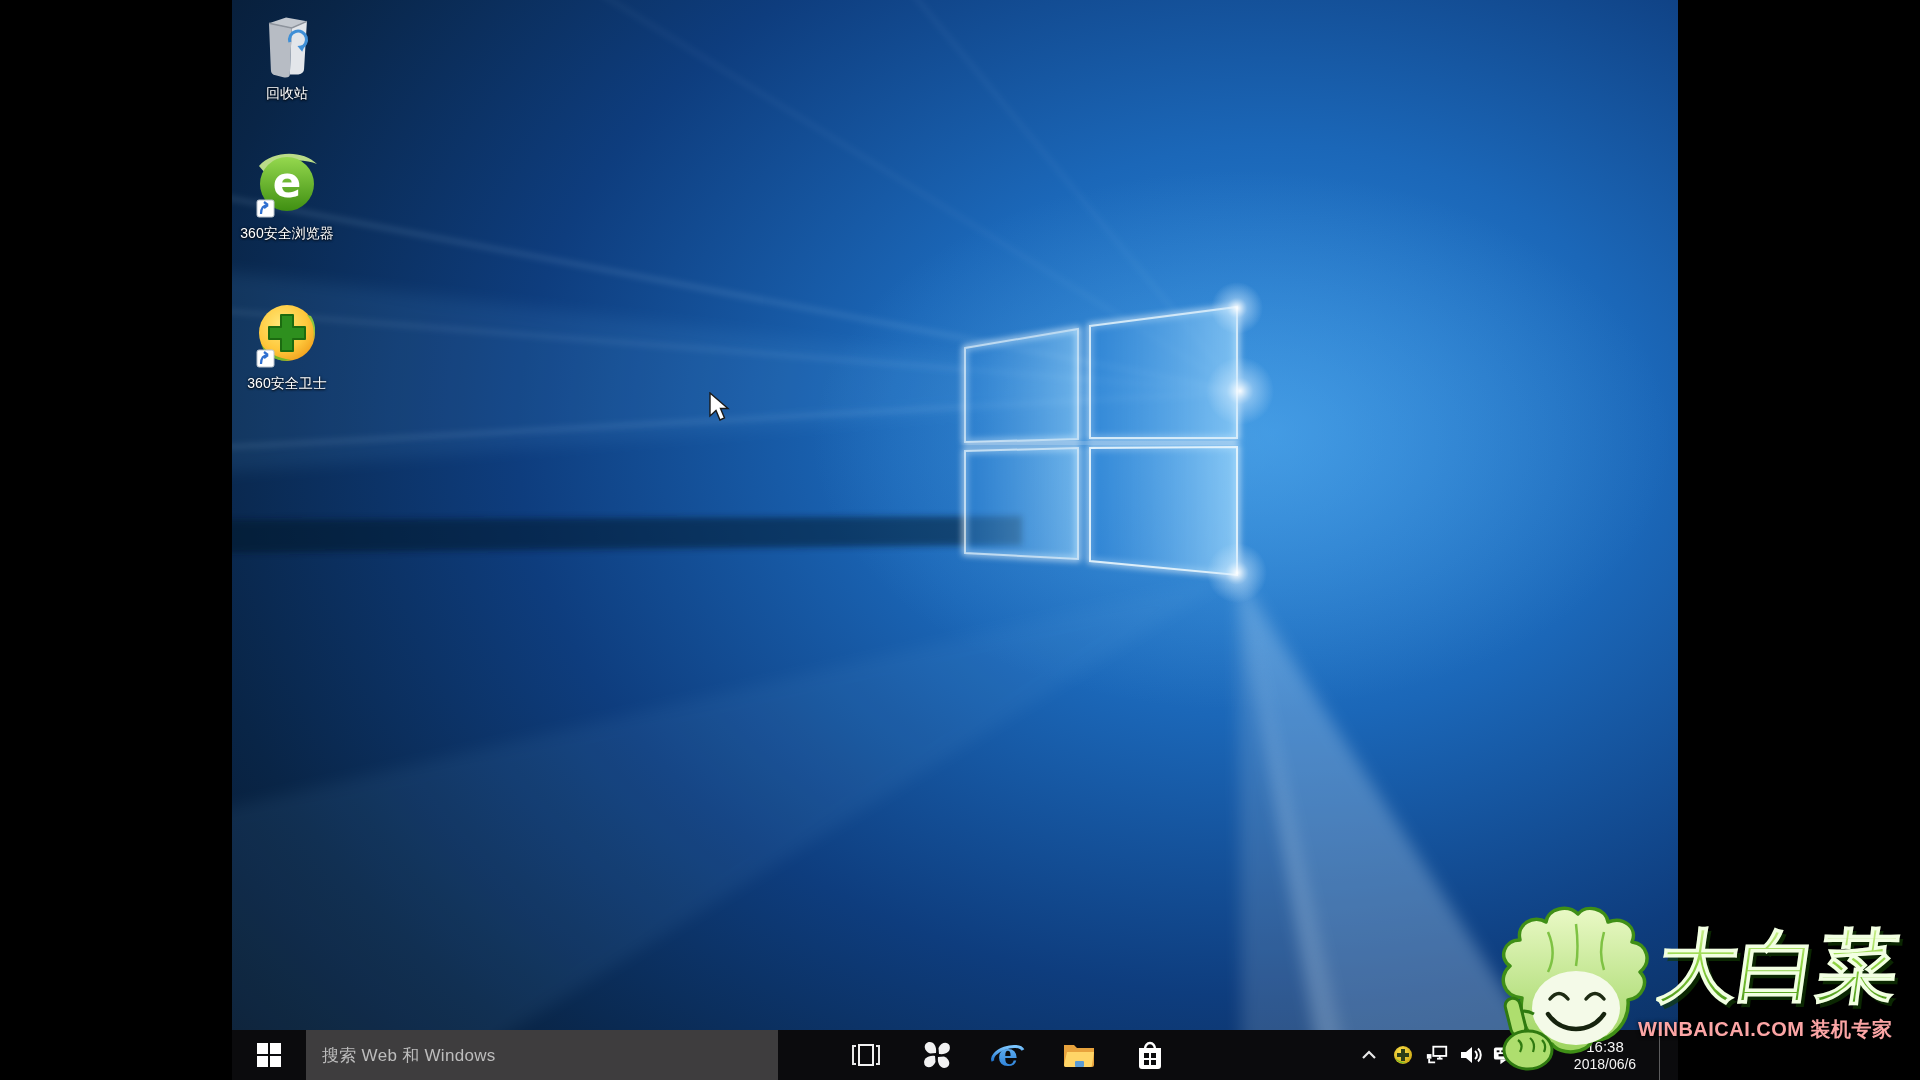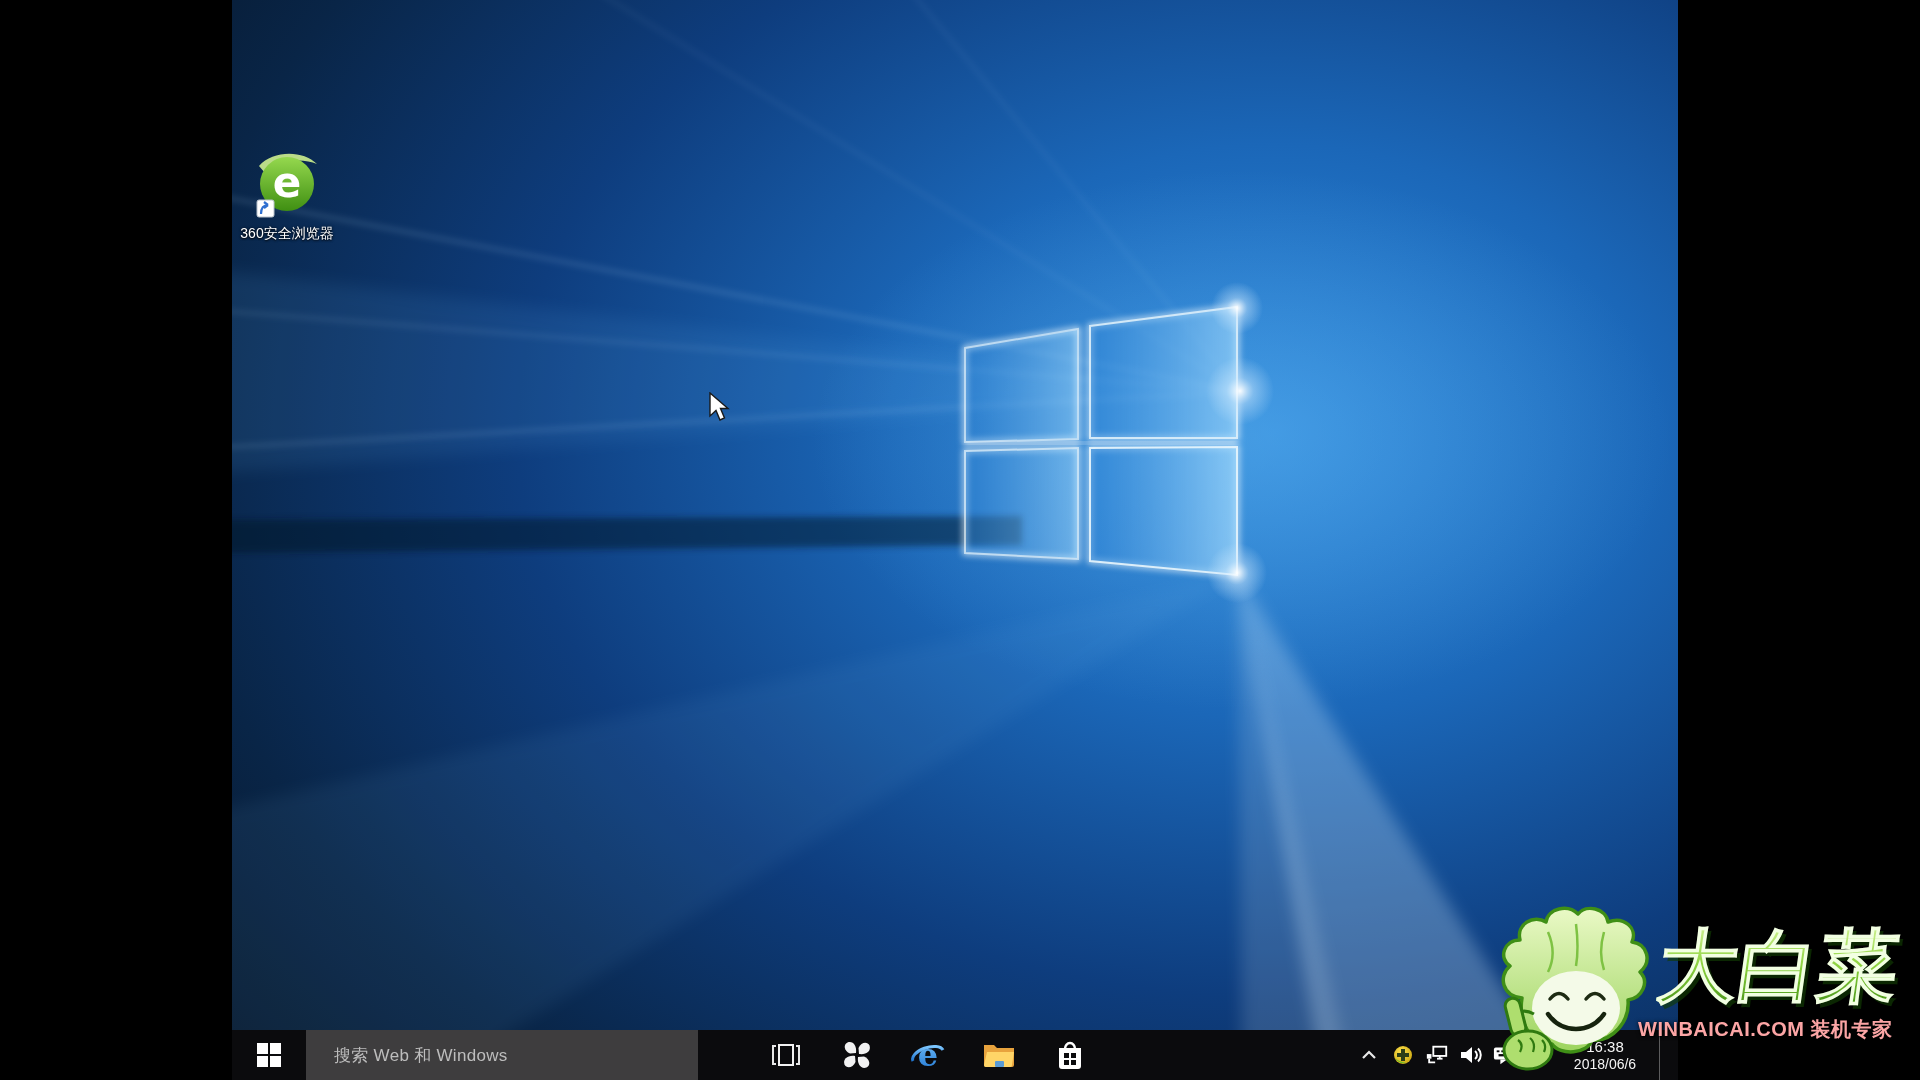--- a/index.html
+++ b/index.html
@@ -14,21 +14,21 @@
   
   .desktop-icon { position:absolute; left:3px; width:104px; text-align:center; cursor:default; }
   .desktop-icon .glyph { display:block; margin:0 auto; }
   .icon-label { margin-top:2px; font-size:14px; line-height:1.3; color:#fff;
                 text-shadow:0 1px 2px rgba(0,0,0,.9), 0 0 3px rgba(0,0,0,.7); }
 
   
   .taskbar { position:absolute; left:0; bottom:0; width:1446px; height:50px;
              background:#0b0b0d; display:flex; align-items:stretch; z-index:5; }
   .start-button { width:74px; display:flex; align-items:center; justify-content:center; }
-  .search-box { width:392px; background:#3e3d3e; display:flex; align-items:center; padding-left:28px; }
+  .search-box { width:472px; background:#3e3d3e; display:flex; align-items:center; padding-left:16px; }
   .search-placeholder { font-size:17px; color:#bdbdbd; letter-spacing:.3px; white-space:nowrap; }
   .task-buttons { display:flex; align-items:center; gap:9px; margin-left:57px; }
   .task-btn { width:62px; height:50px; display:flex; align-items:center; justify-content:center; }
   .tb-spacer { flex:1; }
   .tray { display:flex; align-items:center; gap:10px; }
   .tray-item { width:24px; height:50px; display:flex; align-items:center; justify-content:center; }
   .ime { width:24px; font-size:17px; color:#f2f2f2; text-align:center; }
   .clock { width:88px; height:50px; display:flex; flex-direction:column; align-items:center;
            justify-content:center; color:#f5f5f5; line-height:1.15; }
   .clock .time { font-size:15px; }
@@ -117,40 +117,73 @@
 
       <line x1="733" y1="444" x2="1005" y2="442" stroke="#ffffff" stroke-width="2" opacity="0.8" filter="url(#b3)"></line>
       <line x1="852" y1="330" x2="852" y2="566" stroke="#ffffff" stroke-width="2" opacity="0.6" filter="url(#b3)"></line>
       <line x1="1005" y1="307" x2="1005" y2="575" stroke="#ffffff" stroke-width="6" opacity="0.8" filter="url(#b8)"></line>
 
       <circle cx="1005" cy="308" r="26" fill="url(#glowGrad)"></circle>
       <circle cx="1008" cy="391" r="34" fill="url(#glowGrad)"></circle>
       <circle cx="1005" cy="573" r="30" fill="url(#glowGrad)"></circle>
     </svg>
 
+    <div class="desktop-icon" style="top:8px;">
+      <svg class="glyph" width="58" height="74" viewBox="0 0 60 78">
+        <polygon points="11,16 29,10 51,14 35,21" fill="#c3c8cf"></polygon>
+        <path d="M11,16 L35,21 L33,70 Q33,74 26,73 L18,71 Q13,70 13,65 Z" fill="#b7bcc4"></path>
+        <path d="M35,21 L51,14 L48,64 Q48,69 42,70 L33,70 Z" fill="#e3e6ea"></path>
+        <path d="M11,16 L35,21 L51,14" fill="none" stroke="#8d939c" stroke-width="1.5"></path>
+        <g stroke="#3f8fd6" stroke-width="3.2" fill="none">
+          <path d="M33,36 a9,9 0 1 1 11,6"></path>
+          <polygon points="46,46 41,40 49,39" fill="#3f8fd6" stroke="none"></polygon>
+        </g>
+      </svg>
+      <div class="icon-label">回收站</div>
+    </div>
 
     <div class="desktop-icon" style="top:148px;">
       <svg class="glyph" width="72" height="74" viewBox="0 0 72 74">
         <defs>
           <linearGradient id="grn" x1="0" y1="0" x2="0" y2="1">
             <stop offset="0" stop-color="#95d84e"></stop>
               <stop offset="1" stop-color="#3f8f12"></stop>
           </linearGradient>
         </defs>
         <path d="M8,18 C22,2 52,2 66,16 C52,10 26,11 14,25 Z" fill="#c4e68b" opacity="0.95"></path>
         <circle cx="36" cy="36" r="27" fill="url(#grn)"></circle>
         <text x="36" y="49" text-anchor="middle" font-size="42" font-weight="bold" font-family="'DejaVu Sans', sans-serif" fill="#ffffff">e</text>
         <g>
           <rect x="6" y="52" width="17" height="17" rx="2" fill="#ffffff" stroke="#b9c2cc"></rect>
           <path d="M10,66 C10,59 13,57 17,57 M17,57 l-4,-3 M17,57 l-4,3" stroke="#2f6fd0" stroke-width="2.2" fill="none"></path>
         </g>
       </svg>
       <div class="icon-label">360安全浏览器</div>
     </div>
 
+    <div class="desktop-icon" style="top:300px;">
+      <svg class="glyph" width="72" height="72" viewBox="0 0 72 72">
+        <defs>
+          <radialGradient id="org" cx="0.4" cy="0.35" r="0.75">
+            <stop offset="0" stop-color="#ffe878"></stop>
+              <stop offset="0.6" stop-color="#ffc83c"></stop>
+              <stop offset="1" stop-color="#ef9a18"></stop>
+          </radialGradient>
+        </defs>
+        <circle cx="36" cy="33" r="28" fill="url(#org)"></circle>
+        <path d="M10,44 C14,56 28,63 40,60 C26,58 15,52 10,44 Z" fill="#76b82a"></path>
+        <path d="M60,16 C65,24 65,32 62,40 C64,30 62,22 56,15 Z" fill="#8cc63f"></path>
+        <path d="M30,15 h12 v12 h12 v12 h-12 v12 h-12 v-12 h-12 v-12 h12 Z" fill="#2e8f1e" stroke="#1c6b10" stroke-width="2" stroke-linejoin="round"></path>
+        <g>
+          <rect x="6" y="50" width="17" height="17" rx="2" fill="#ffffff" stroke="#b9c2cc"></rect>
+          <path d="M10,64 C10,57 13,55 17,55 M17,55 l-4,-3 M17,55 l-4,3" stroke="#2f6fd0" stroke-width="2.2" fill="none"></path>
+        </g>
+      </svg>
+      <div class="icon-label">360安全卫士</div>
+    </div>
 
     <div class="taskbar">
 
       <div class="start-button">
         <svg width="24" height="24" viewBox="0 0 24 24">
           <rect x="0" y="0" width="11" height="11" fill="#fff"></rect>
           <rect x="13" y="0" width="11" height="11" fill="#fff"></rect>
           <rect x="0" y="13" width="11" height="11" fill="#fff"></rect>
           <rect x="13" y="13" width="11" height="11" fill="#fff"></rect>
         </svg>

